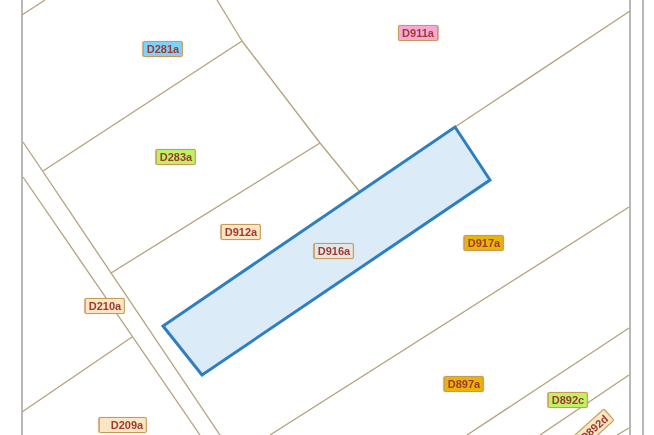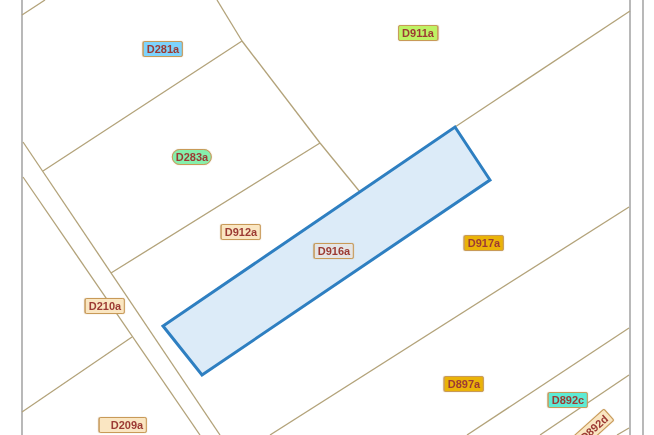--- a/index.html
+++ b/index.html
@@ -48,24 +48,24 @@
         <line x1="22" y1="412" x2="132" y2="337" stroke="#b3a37a" stroke-width="1.3"></line>
         <line x1="629" y1="207" x2="270" y2="435" stroke="#b3a37a" stroke-width="1.3"></line>
         <line x1="629" y1="328" x2="467" y2="435" stroke="#b3a37a" stroke-width="1.3"></line>
         <line x1="629" y1="375" x2="540" y2="435" stroke="#b3a37a" stroke-width="1.3"></line>
         <line x1="629" y1="428" x2="617" y2="435" stroke="#b3a37a" stroke-width="1.3"></line>
       </g>
     <polygon id="selected-parcel" points="455,127 490,180 202,375 163,326" fill="#dcebf8" stroke="#2e7fc1" stroke-width="3" stroke-linejoin="miter"></polygon>
   </svg>
   <div id="label-layer">
       <div class="parcel-label" style="left: 136px; top: 49px; background: #7dd3fc; border-color: rgb(200, 154, 88); color: rgb(156, 58, 51); margin-left: 27px;">D281a</div>
-      <div class="parcel-label" style="left: 418px; top: 33px; background: #bef264; border-color: rgb(200, 154, 88); color: rgb(156, 58, 51);">D911a</div>
-      <div class="parcel-label" style="left: 192px; top: 157px; background: #86efac; border-color: rgb(200, 154, 88); color: rgb(156, 58, 51); border-radius: 8px;">D283a</div>
+      <div class="parcel-label" style="left: 418px; top: 33px; background: #f9a8d4; border-color: rgb(200, 154, 88); color: rgb(156, 58, 51);">D911a</div>
+      <div class="parcel-label" style="left: 176px; top: 157px; background: #bef264; border-color: rgb(200, 154, 88); color: rgb(156, 58, 51);">D283a</div>
       <div class="parcel-label" style="left: 241px; top: 232px; background: rgb(250, 230, 194); border-color: rgb(200, 154, 88); color: rgb(156, 58, 51);">D912a</div>
       <div class="parcel-label" style="left: 334px; top: 251px; background: #e5e5e5; border-color: rgb(200, 154, 88); color: rgb(156, 58, 51);">D916a</div>
       <div class="parcel-label" style="left: 484px; top: 243px; background: #eab308; border-color: rgb(200, 154, 88); color: rgb(156, 58, 51);">D917a</div>
       <div class="parcel-label" style="left: 79px; top: 306px; background: rgb(250, 230, 194); border-color: rgb(200, 154, 88); color: rgb(156, 58, 51); margin-left: 26px;">D210a</div>
       <div class="parcel-label" style="left: 464px; top: 384px; background: #eab308; border-color: rgb(200, 154, 88); color: rgb(156, 58, 51);">D897a</div>
-      <div class="parcel-label" style="left: 568px; top: 400px; background: #5eead4; border-color: rgb(200, 154, 88); color: rgb(156, 58, 51);">D892c</div>
+      <div class="parcel-label" style="left: 568px; top: 400px; background: #bef264; border-color: rgb(200, 154, 88); color: rgb(156, 58, 51);">D892c</div>
       <div class="parcel-label" style="left: 594px; top: 428px; background: rgb(250, 230, 194); border-color: rgb(200, 154, 88); color: rgb(156, 58, 51); transform: translate(-50%, -50%) rotate(-42deg);">D892d</div>
       <div class="parcel-label" style="left: 123px; top: 425px; background: rgb(250, 230, 194); border-color: rgb(200, 154, 88); color: rgb(156, 58, 51); padding-left: 11px;">D209a</div>
     </div>
 </div>
 
 </body></html>

